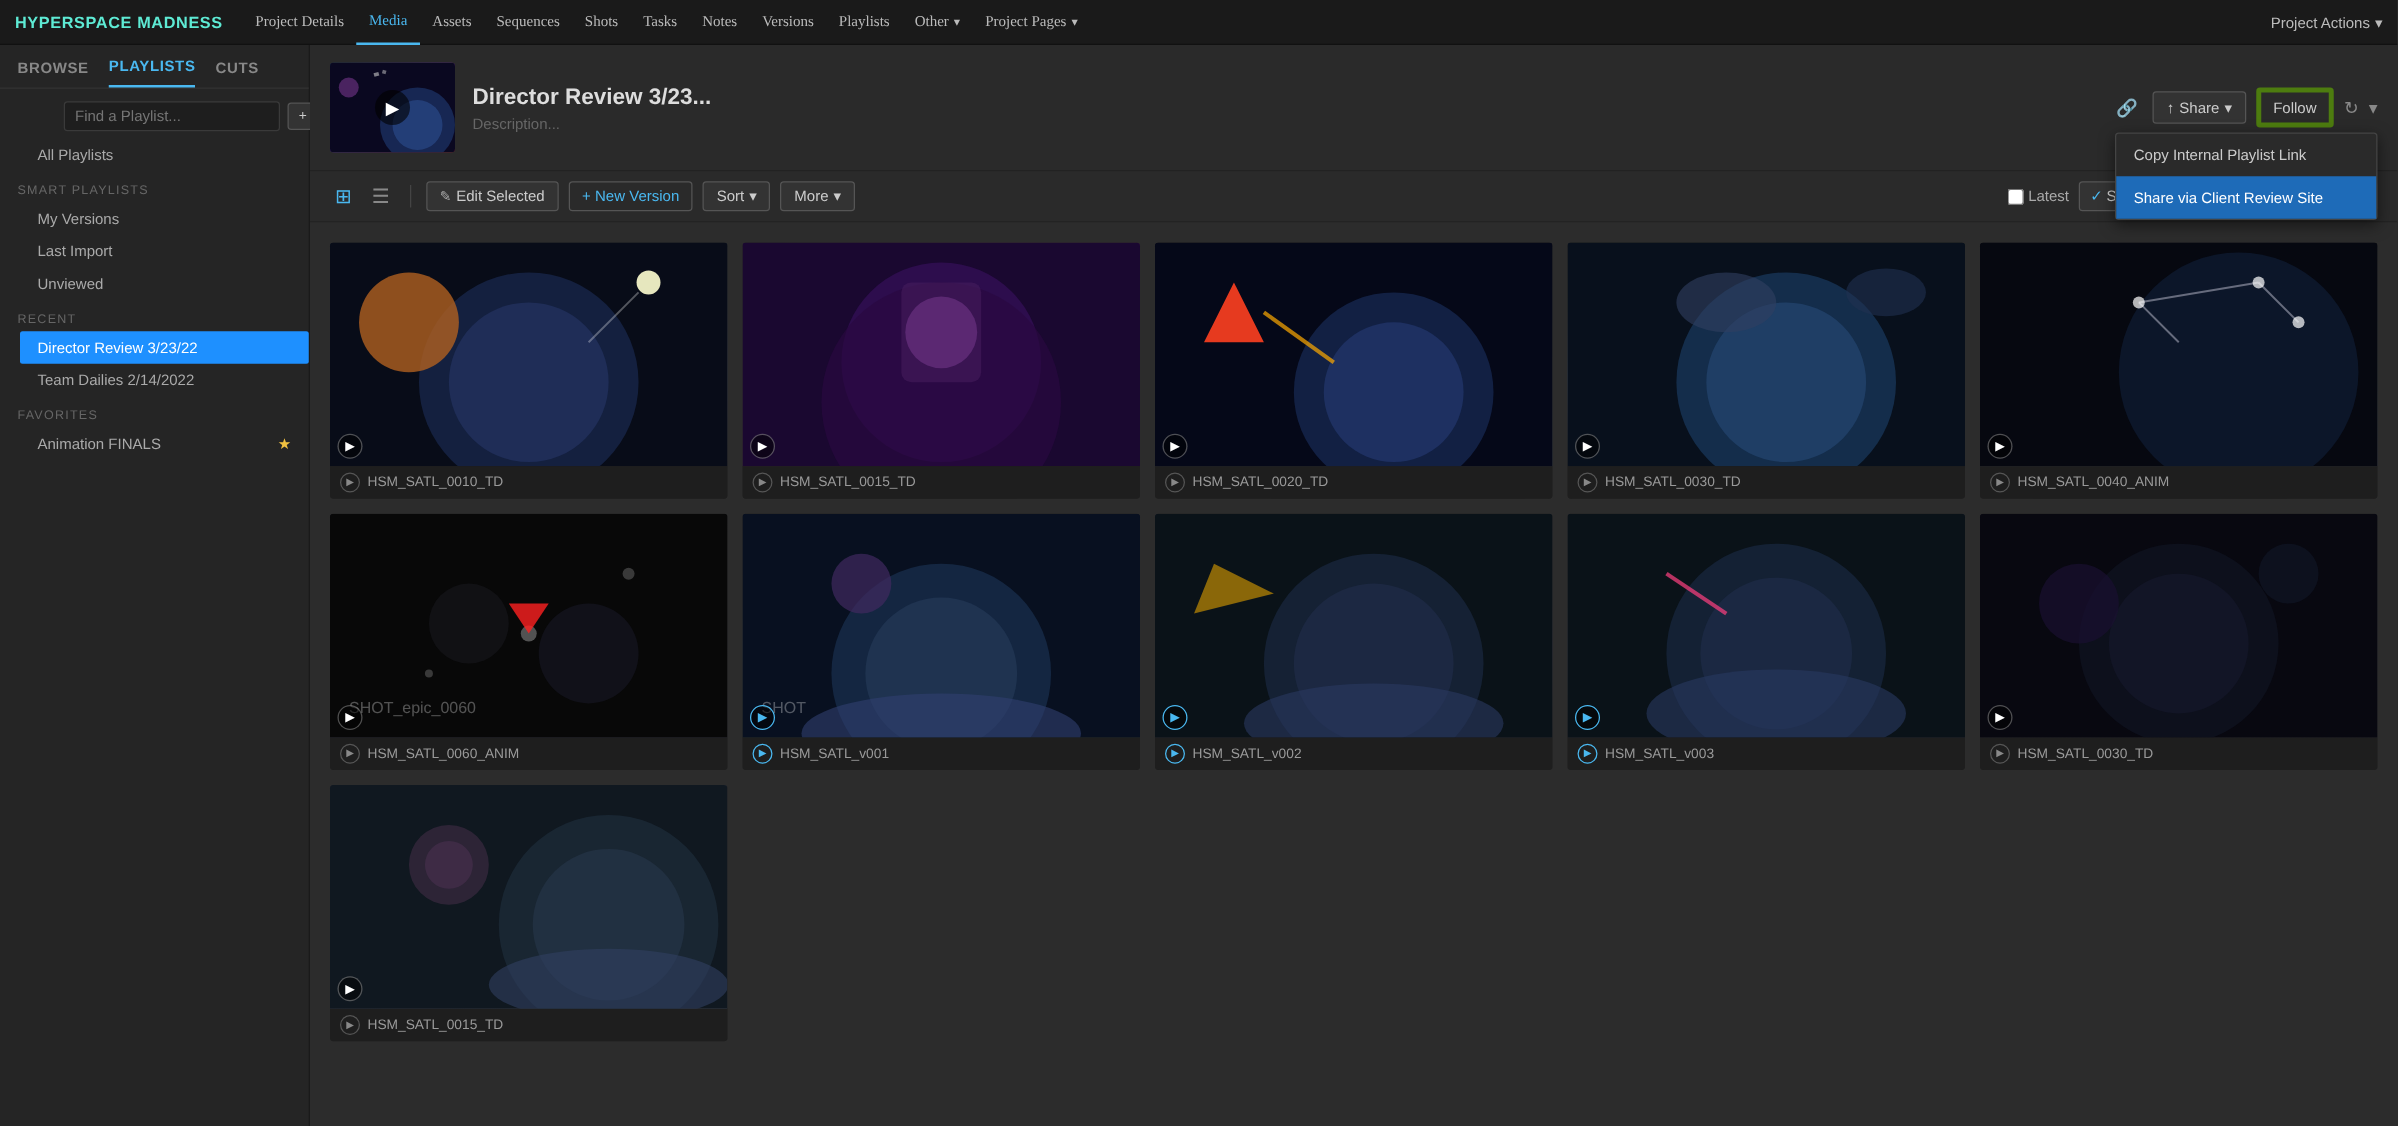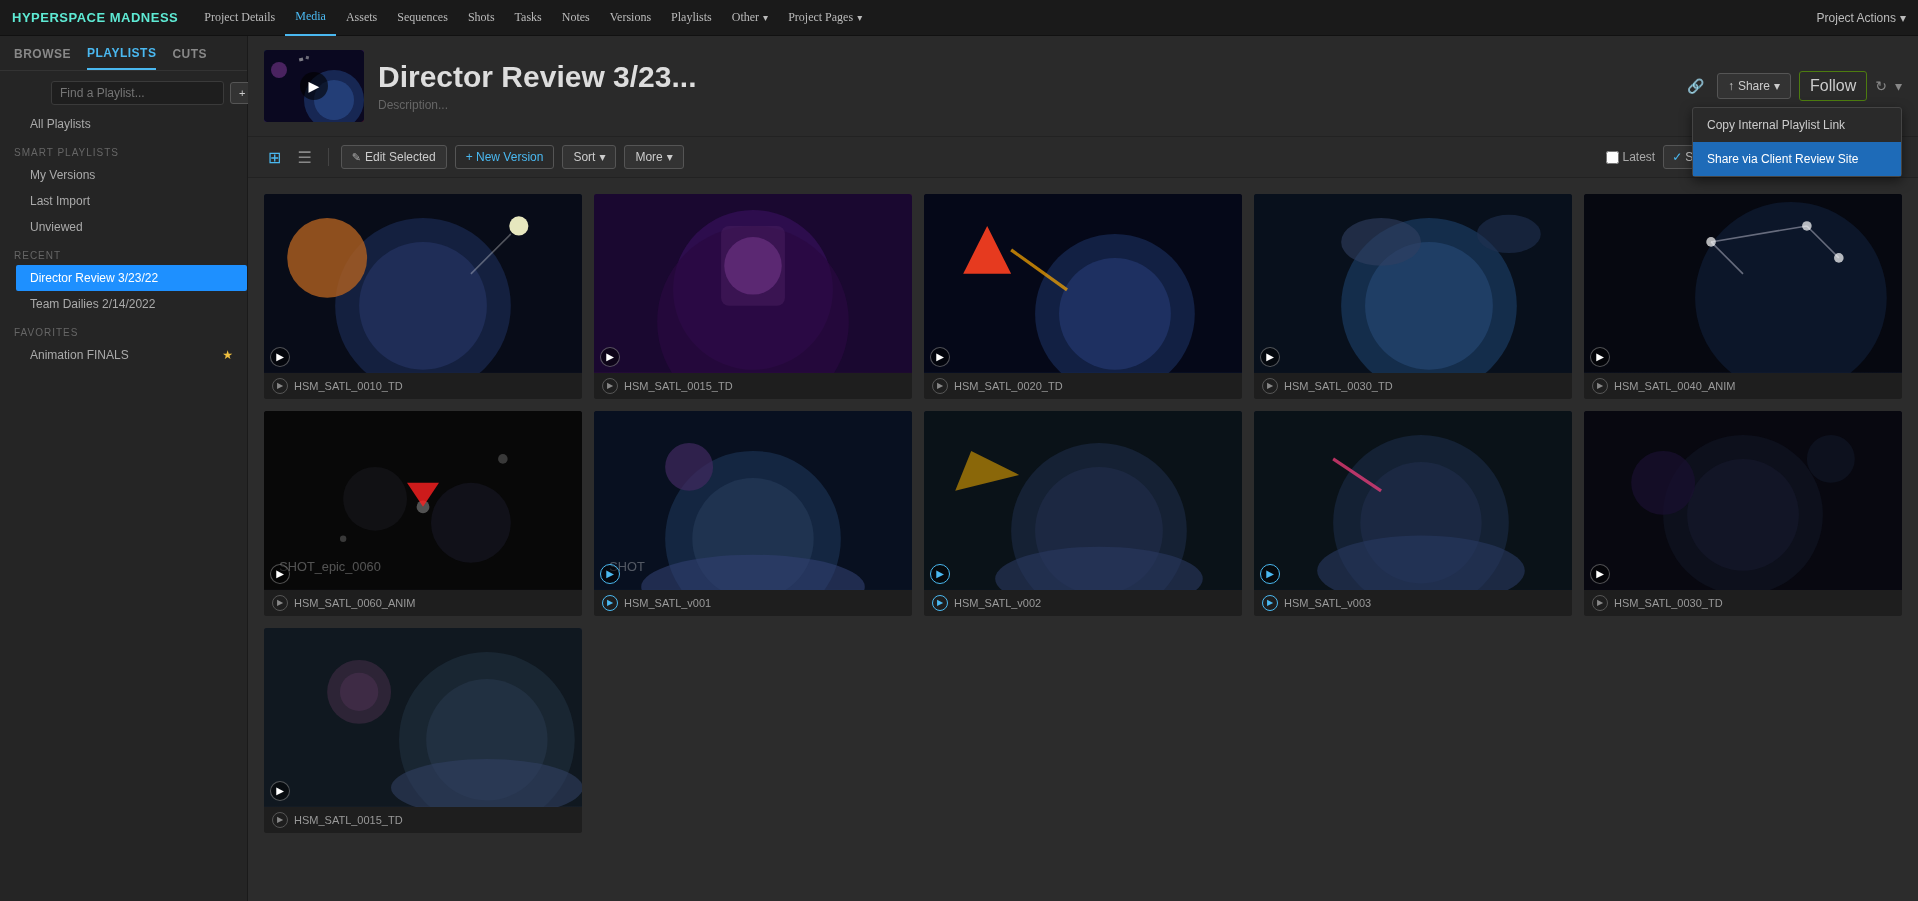--- a/index.html
+++ b/index.html
@@ -180,21 +180,21 @@
     .thumb-gradient-bg {
       width: 100%;
       height: 100%;
       background: linear-gradient(135deg, #1a3a5a 0%, #6030a0 50%, #a02030 100%);
       display: flex;
       align-items: center;
       justify-content: center;
     }
     .playlist-info { flex: 1; }
     .playlist-title {
-      font-size: 30px;
+      font-size: 18px;
       color: #ddd;
       font-weight: bold;
       margin-bottom: 4px;
     }
     .playlist-desc {
       color: #666;
       font-size: 12px;
     }
     .header-actions {
       display: flex;
@@ -218,23 +218,23 @@
       font-size: 12px;
       padding: 5px 10px;
       border-radius: 3px;
       cursor: pointer;
       display: flex;
       align-items: center;
       gap: 4px;
     }
     .btn-follow {
       background: transparent;
-      border: 1px solid #4d7c0f;
+      border: 4px solid #4d7c0f;
       color: #ccc;
-      font-size: 16px;
+      font-size: 12px;
       padding: 5px 10px;
       border-radius: 3px;
       cursor: pointer;
     }
     .btn-refresh {
       background: transparent;
       border: none;
       color: #888;
       cursor: pointer;
       font-size: 14px;

